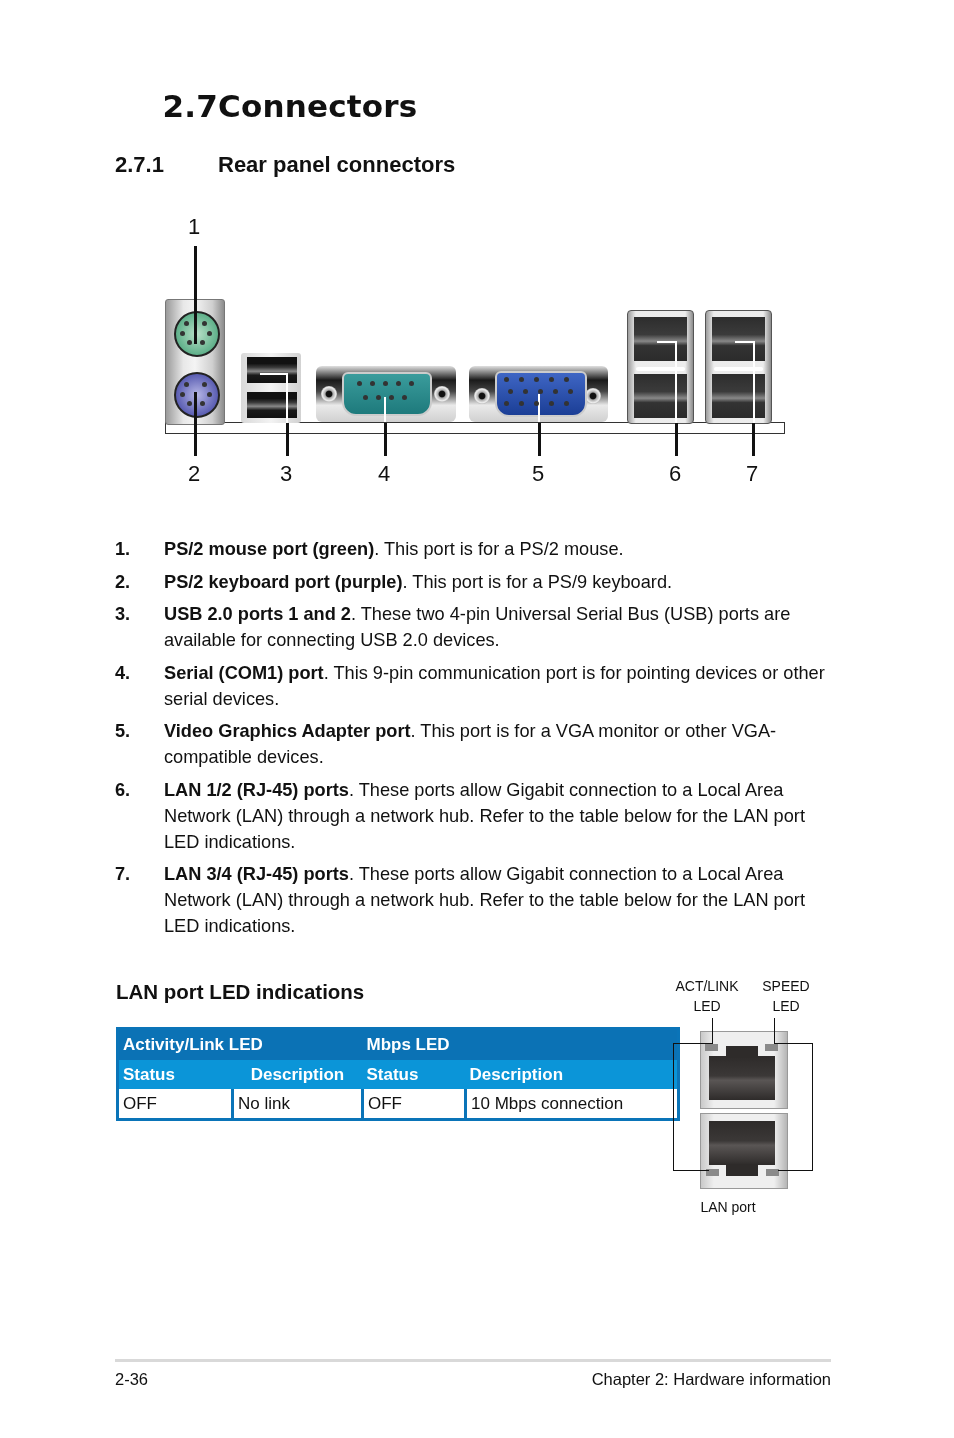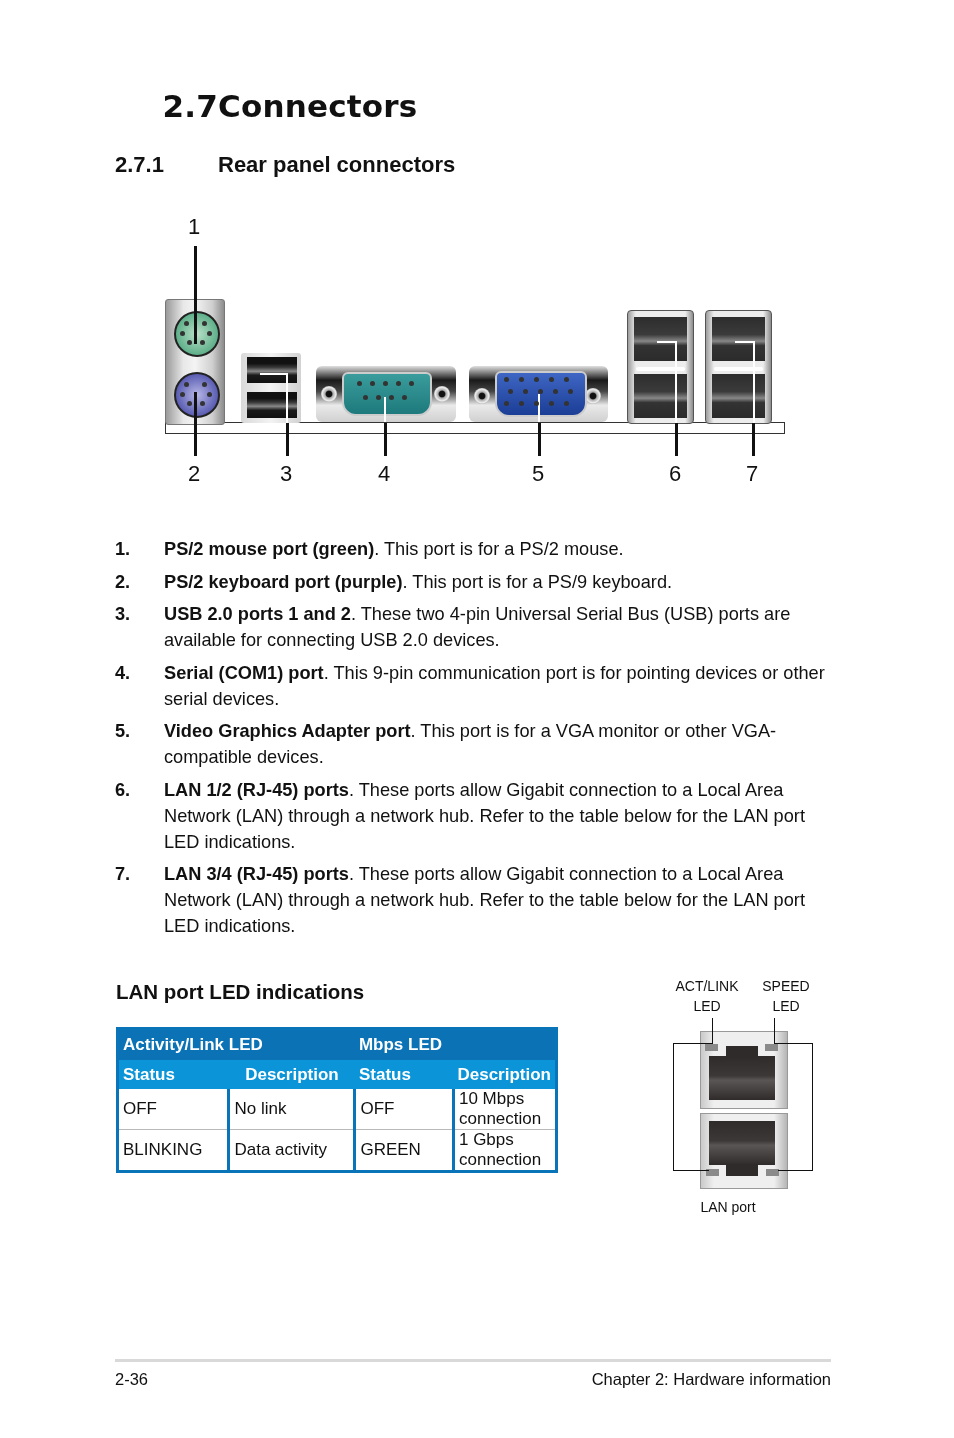--- a/index.html
+++ b/index.html
@@ -31,21 +31,21 @@
   .lan-sep { position:absolute; left:8px; width:49px; height:4px; background:#fff; border-radius:2px; top:56px; }
 
   
   .list { position:absolute; left:115px; top:536px; width:720px; font-size:18.2px; line-height:26px; }
   .item { position:relative; padding-left:49px; margin-bottom:6.5px; }
   .item .n { position:absolute; left:0; top:0; font-weight:bold; }
   .item b { font-weight:bold; }
 
   h3.tbl-title { position:absolute; left:116px; top:980px; margin:0; font-weight:bold; font-size:20.5px; }
 
-  table.led { position:absolute; left:116px; top:1027px; width:442px; border-collapse:collapse; border:3px solid #0a74b8; font-size:17px; background:#0a74b8; }
+  table.led { position:absolute; left:116px; top:1027px; width:564px; border-collapse:collapse; border:3px solid #0a74b8; font-size:17px; background:#0a74b8; }
   table.led td { padding:0 4px; height:29px; }
   table.led tr.h1 td { background:#0b72b5; color:#fff; font-weight:bold; height:30px; }
   table.led tr.h2 td { background:#0b95d8; color:#fff; font-weight:bold; height:29px; }
   table.led tr.r td { background:#fff; color:#111; border-bottom:1px solid #b9b9b9; border-left:3px solid #0a74b8; }
   table.led tr.r td:first-child { border-left:none; }
 
   .lan-fig-label { position:absolute; font-size:14px; text-align:center; line-height:20px; }
   .lan-big { position:absolute; left:700px; width:86px; background:linear-gradient(90deg,#c9c9c9,#efefef 15%,#efefef 85%,#b5b5b5); border:1px solid #999; }
   .led-sq { position:absolute; width:13px; height:7px; background:#8a8a8a; }
   .thin { position:absolute; background:#111; }
@@ -145,26 +145,20 @@
     <td>Status</td>
     <td style="text-align:center">Description</td>
     <td>Status</td>
     <td>Description</td>
   </tr>
   <tr class="r">
     <td>OFF</td>
     <td>No link</td>
     <td>OFF</td>
     <td>10 Mbps connection</td>
-  </tr>
-  <tr class="r">
-    <td>BLINKING</td>
-    <td>Data activity</td>
-    <td>GREEN</td>
-    <td>1 Gbps connection</td>
   </tr>
 </tbody>
   </table>
 
 <div>
   <div class="lan-fig-label" style="left:668px;top:976px;width:78px">
     <div>ACT/LINK</div>
     <div>LED</div>
   </div>
   <div class="lan-fig-label" style="left:755px;top:976px;width:62px">

